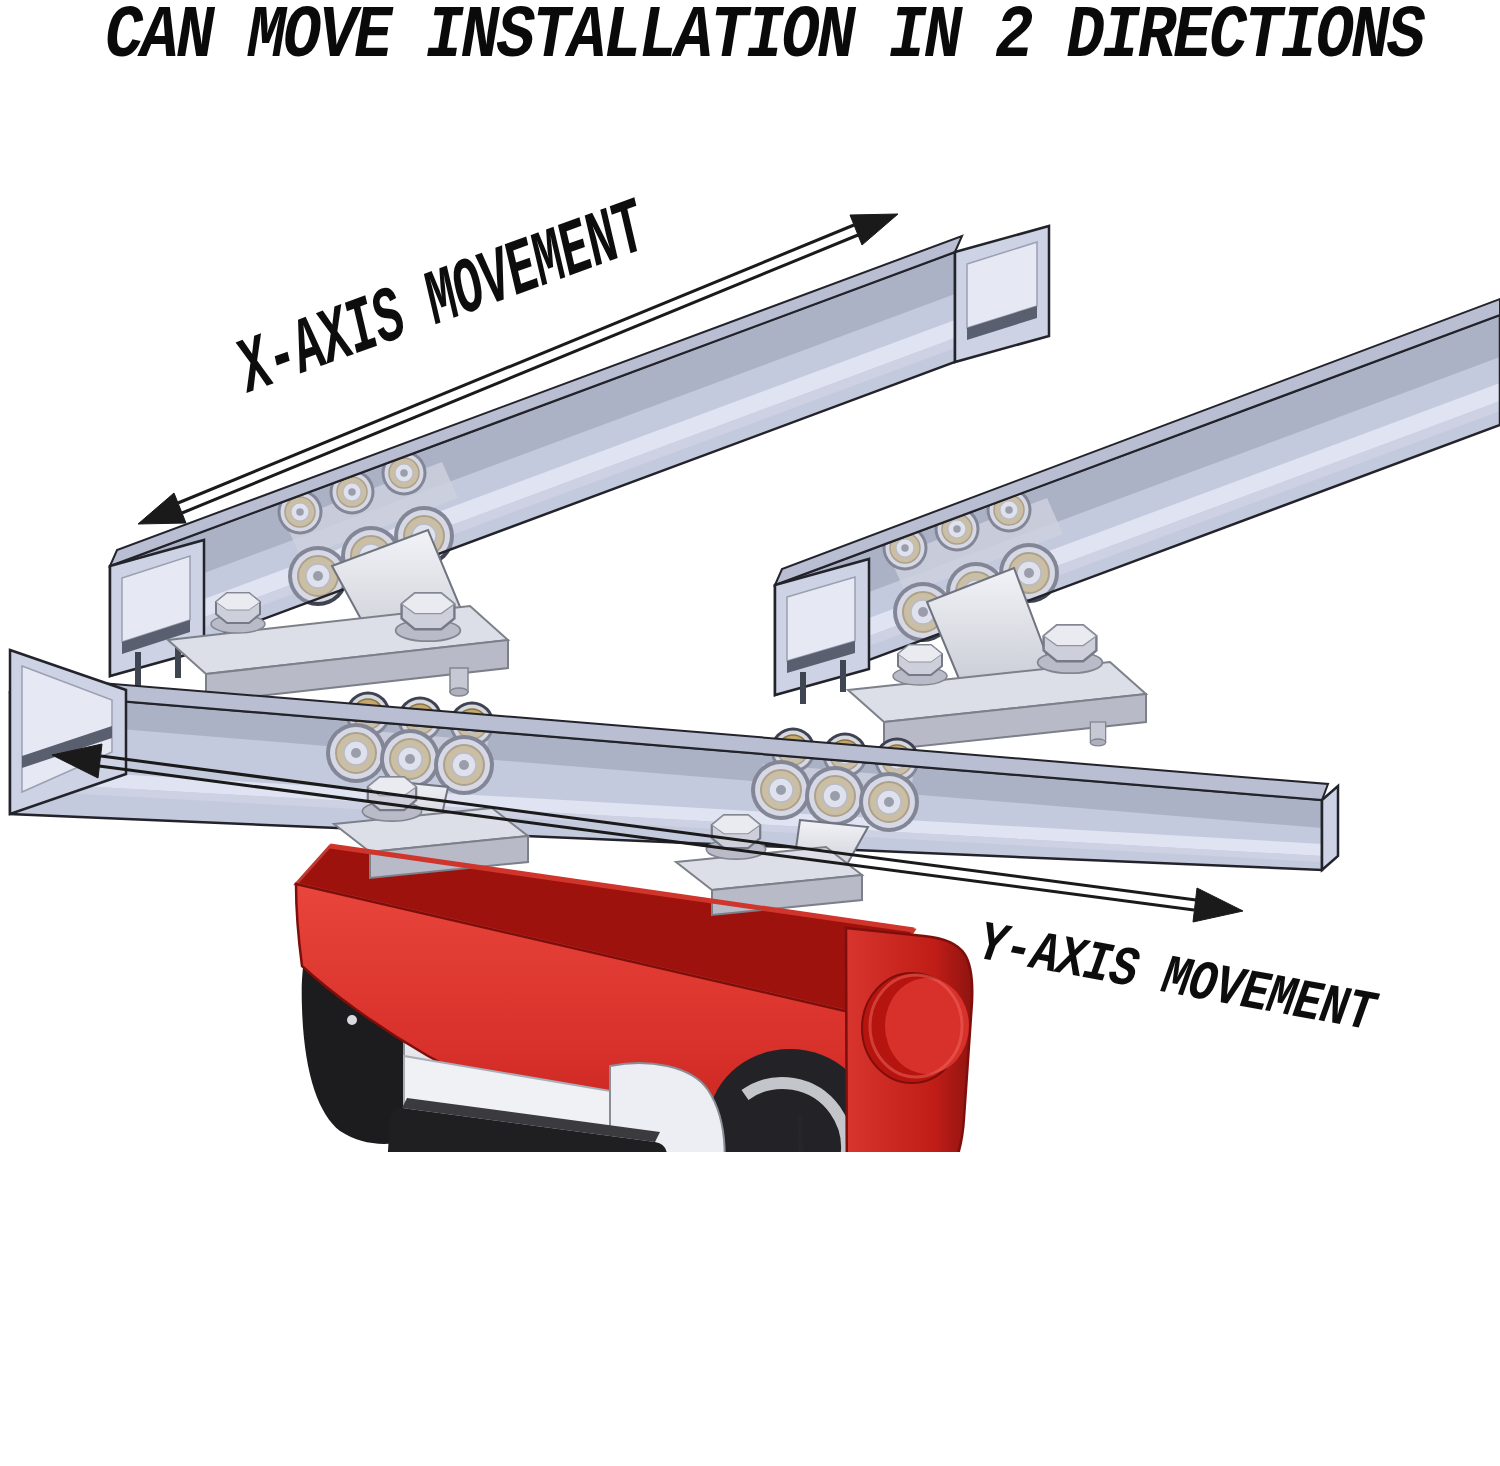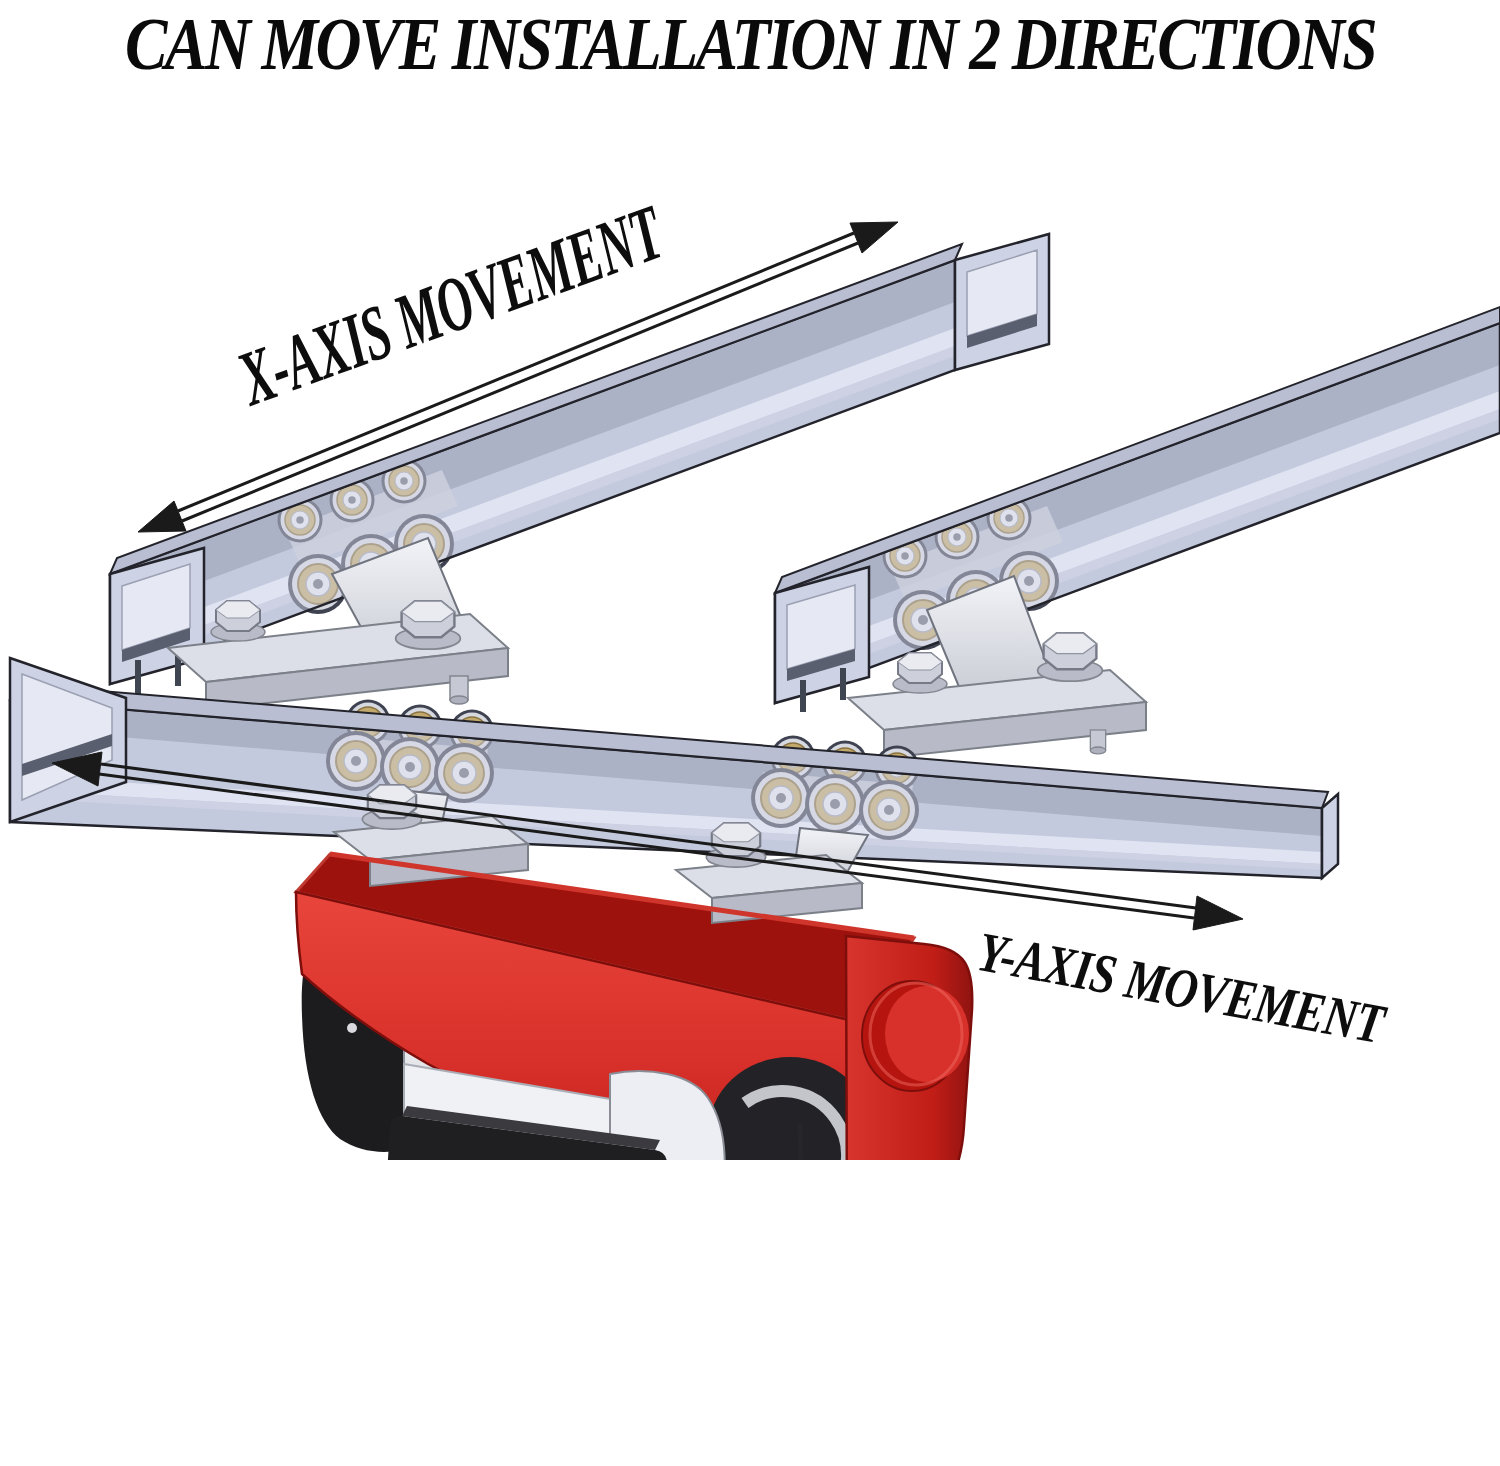--- a/index.html
+++ b/index.html
@@ -1,17 +1,17 @@
 <!DOCTYPE html>
 <html><head>
 <meta charset="utf-8">
 <style>
   html,body{margin:0;padding:0;background:#fff;}
   #stage{position:relative;width:1500px;height:1152px;background:#fff;overflow:hidden;
-         font-family:Liberation Serif, serif;margin-top:8px;}
+         font-family:Liberation Mono, monospace;}
   #stage svg{position:absolute;left:0;top:0;}
   .headline{position:absolute;left:0;top:-6px;width:100%;text-align:center;
     font-weight:700;font-style:italic;font-size:74px;letter-spacing:-3px;
     color:#0a0a0a;white-space:nowrap;transform:scaleX(0.86);transform-origin:50% 0;}
   .axis-label{position:absolute;font-weight:700;font-style:italic;color:#0d0d0d;
     white-space:nowrap;line-height:1.05;letter-spacing:-1px;}
   #x-label{left:256px;top:330px;font-size:78px;transform:rotate(-20deg) scaleX(0.62);
     transform-origin:left bottom;}
   #y-label{left:984px;top:914px;font-size:56px;transform:rotate(10.4deg) scaleX(0.82);
     transform-origin:left top;}

